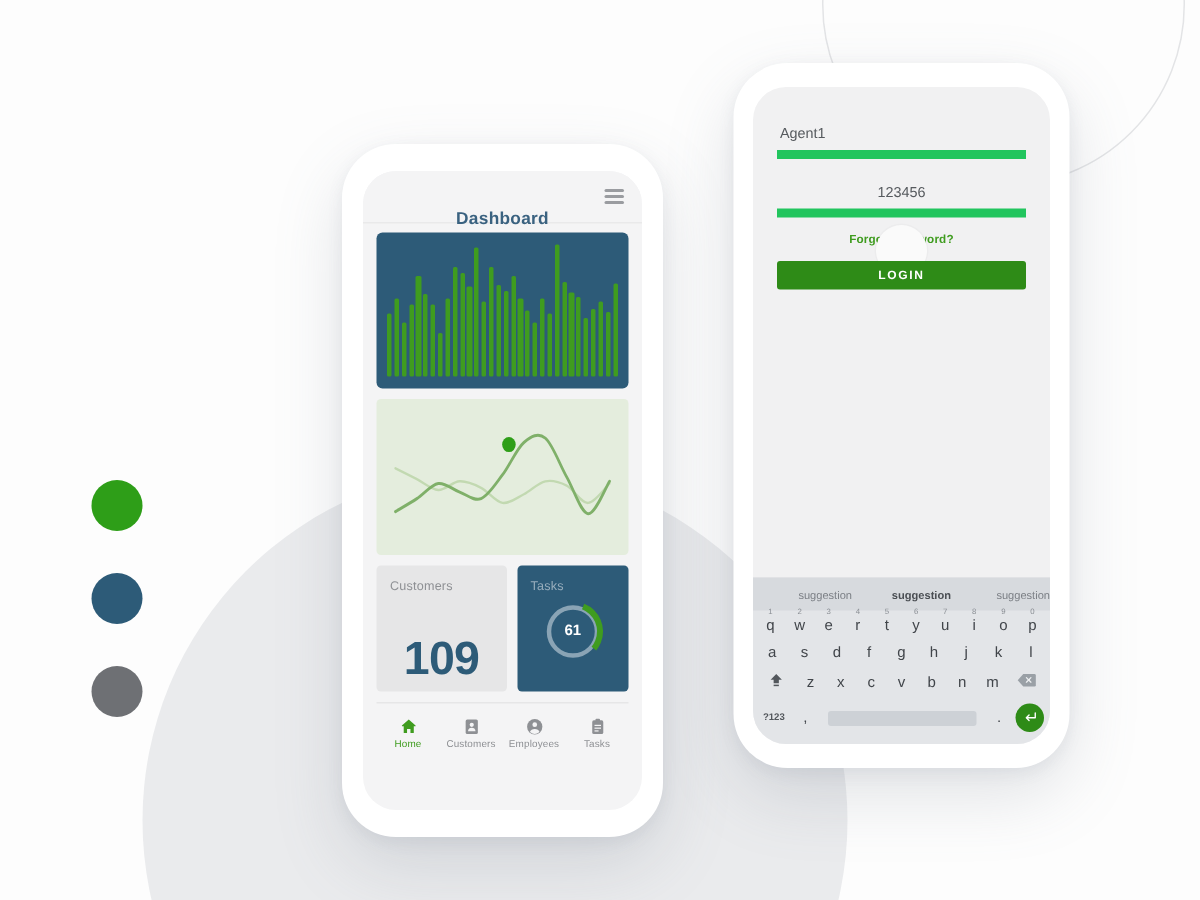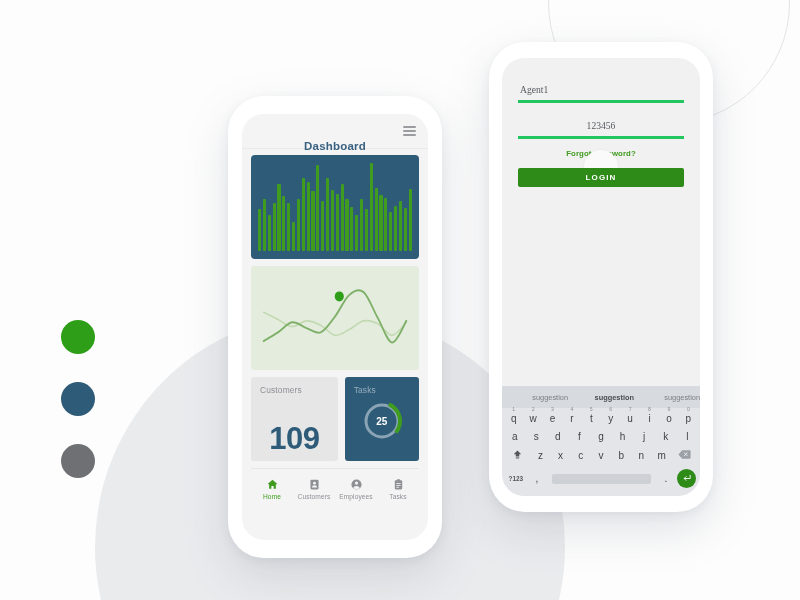--- a/index.html
+++ b/index.html
@@ -93,21 +93,21 @@
   .nav-label{font-size:6.6px;color:#8e9094;letter-spacing:.1px;}
   .nav-item.active .nav-label{color:#3f9c1f;}
   .nav-icon{width:13px;height:13px;display:block;}
 
   
   .login-top{flex:0 0 auto;padding:36px 0 0 0;display:flex;flex-direction:column;align-items:center;}
   .logo-mark{width:48px;height:54px;}
   .logo-text{margin-top:6px;font-size:8.6px;color:#76787c;letter-spacing:.2px;}
   .login-form{padding:22px 16px 0 16px;position:relative;}
   .field{
-    border-bottom:3px solid #22c55e;padding:4px 2px 5px 2px;font-size:9.6px;color:#565a5e;font-family:Liberation Serif, serif;
+    border-bottom:6px solid #22c55e;padding:4px 2px 5px 2px;font-size:9.6px;color:#565a5e;
   }
   .field + .field{margin-top:13px;text-align:center;}
   .forgot{
     margin-top:10px;text-align:center;font-size:7.8px;color:#3f9c1f;font-weight:bold;letter-spacing:.1px;
   }
   .ripple{
     position:absolute;left:50%;top:92px;transform:translateX(-50%);
     width:34px;height:34px;border-radius:50%;background:#fafafa;
     box-shadow:0 0 0 1px rgba(0,0,0,.02);
   }
@@ -222,21 +222,21 @@
             <div class="stat-label">Customers</div>
             <div class="stat-value">109</div>
           </div>
           <div class="stat stat-calls">
             <div class="stat-label on-dark">Tasks</div>
             <div class="gauge">
               <svg viewBox="0 0 44 44" width="44" height="44">
                 <circle cx="22" cy="22" r="16" fill="none" stroke="#8aa4b5" stroke-width="3"></circle>
                 <circle id="gauge-arc" cx="22" cy="22" r="18" fill="none" stroke="#3f9c1f" stroke-width="4" stroke-linecap="butt" transform="rotate(-68 22 22)" stroke-dasharray="33.66 113.10"></circle>
               </svg>
-              <div class="gauge-num">25</div>
+              <div class="gauge-num">61</div>
             </div>
           </div>
         </div>
 
         <div class="dash-nav">
 
           <div class="nav-item active">
             <svg class="nav-icon" viewBox="0 0 24 24">
               <path d="M12 3.2 3.6 10.4v1.1h2.2v8.3h4.1v-5h4.2v5h4.1v-8.3h2.2v-1.1z" fill="#3f9c1f"></path>
             </svg>

